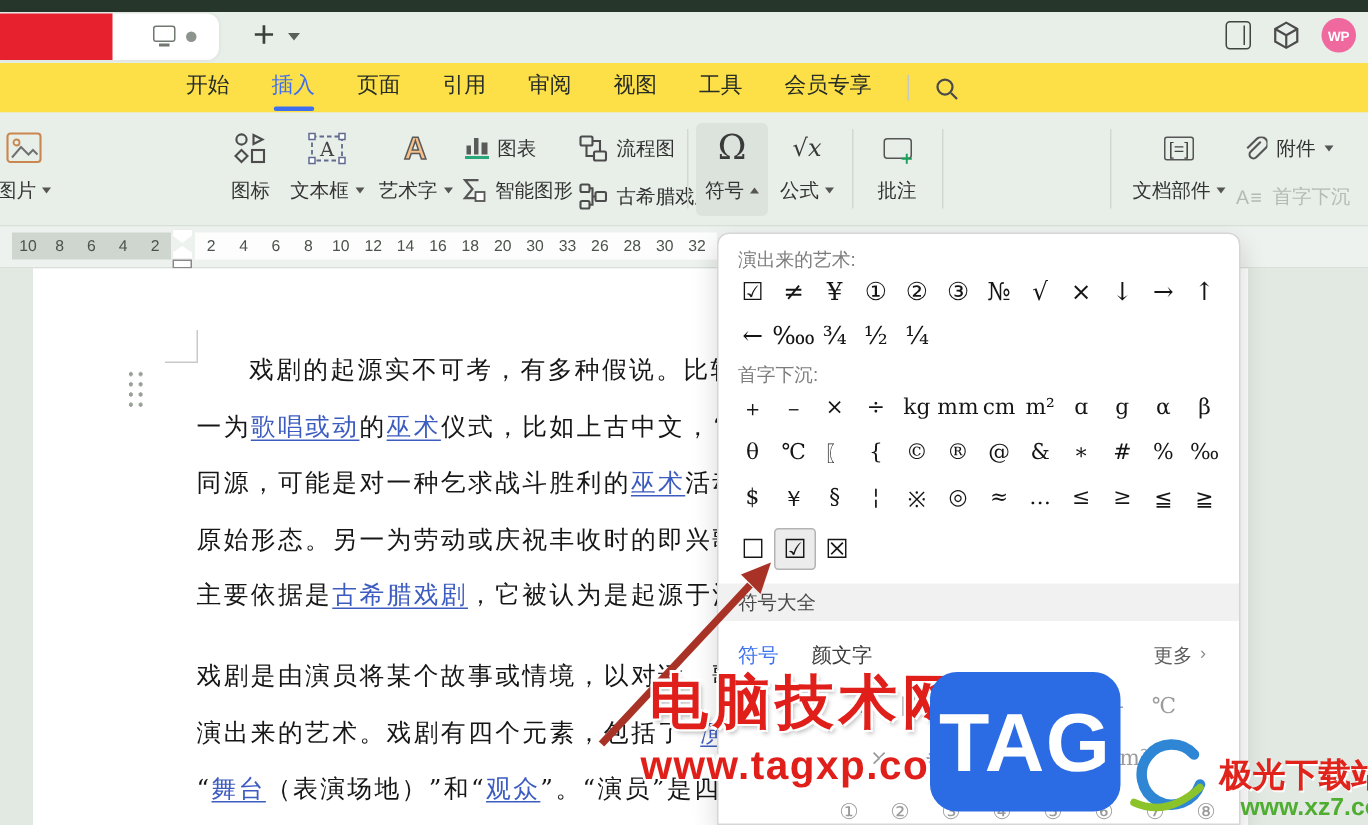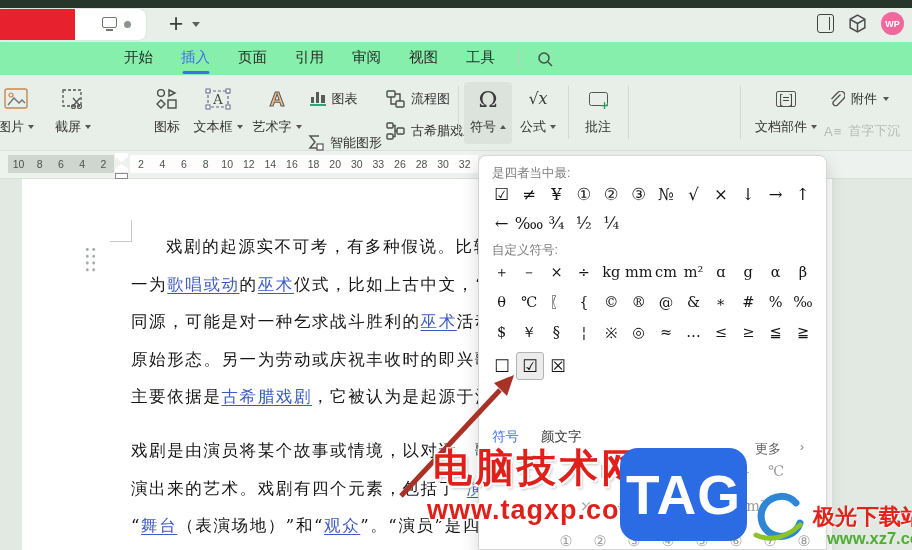--- a/index.html
+++ b/index.html
@@ -16,21 +16,21 @@
 .tab-monitor:after{content:"";position:absolute;left:3px;bottom:-4px;width:7px;height:1.6px;background:#707870}
 .tab-dot{position:absolute;left:124px;top:12px;width:7px;height:7px;border-radius:50%;background:#8d948d}
 .newtab{position:absolute;left:163px;top:0;width:26px;height:32px;font-size:25px;font-weight:300;color:#3a403a;text-align:center;line-height:30px}
 .tab-caret{position:absolute;left:192px;top:14px;width:0;height:0;border-left:4.5px solid transparent;border-right:4.5px solid transparent;border-top:5px solid #5a615a}
 .tb-right{position:absolute;right:8px;top:4px;display:flex;align-items:center;gap:13px}
 .ic-device{width:17px;height:19px;border:1.5px solid #3f463f;border-radius:3px;position:relative}
 .ic-device:after{content:"";position:absolute;right:3px;top:2px;bottom:2px;width:1.5px;background:#3f463f}
 .avatar{width:23px;height:23px;border-radius:50%;background:#f0699e;color:#fff;font-size:9px;font-weight:bold;display:flex;align-items:center;justify-content:center}
 
 
-.menubar{position:absolute;left:0;top:42px;width:912px;height:33px;background:#86efac;display:flex;align-items:center;padding-left:110px}
+.menubar{position:absolute;left:0;top:42px;width:912px;height:33px;background:#fde047;display:flex;align-items:center;padding-left:110px}
 .mitem{padding:0 14px;height:33px;line-height:31px;font-size:14.5px;color:#262c26;position:relative;cursor:default}
 .mitem.active{color:#3e6ef0}
 .mitem.active:after{content:"";position:absolute;left:50%;transform:translateX(-50%);bottom:1px;width:27px;height:2.6px;background:#3e6ef0;border-radius:2px}
 .menu-div{width:1px;height:17px;background:#c3cac3;margin:0 10px}
 .search-ic{margin-left:6px}
 
 
 .ribbon{position:absolute;left:0;top:75px;width:912px;height:76px;background:#e8eee8;border-bottom:1px solid #d9dfd9}
 .rsep{position:absolute;top:11px;height:53px;width:1px;background:#d2d9d2}
 .rbtn{position:absolute;top:7px;height:62px;text-align:center}
@@ -75,21 +75,21 @@
 .panel{position:absolute;left:478px;top:155px;width:349px;height:395px;background:#fff;border:1px solid #d6d6d6;border-radius:8px 8px 0 0;box-shadow:0 8px 18px rgba(0,0,0,.16);z-index:50;overflow:hidden}
 .plabel{position:absolute;left:13px;font-size:12.5px;color:#7c7c7c}
 .srow{position:absolute;left:9px;display:flex}
 .sym{width:27.4px;height:28px;display:flex;align-items:center;justify-content:center;font-family:"DejaVu Serif",serif;font-size:16.5px;color:#151515;cursor:default}
 .sym.small{font-size:14.5px}
 .chkrow .sym{width:28px;font-size:17.5px}
 .sym.selected{background:#ececec;border:1px solid #b3b3b3;border-radius:3px}
 .fullbar{position:absolute;left:0;top:233px;width:100%;height:25px;background:#f1f1f1;display:flex;align-items:center;padding-left:13px;font-size:13px;color:#4a4a4a}
 .ptabs{position:absolute;left:13px;top:272px;display:flex;gap:22px;font-size:13.5px;color:#3c3c3c}
 .ptab.active{color:#3e72f0}
-.more{position:absolute;right:22px;top:284px;font-size:13px;color:#5f5f5f;display:flex;gap:19px;align-items:flex-start}
+.more{position:absolute;right:22px;top:272px;font-size:13px;color:#5f5f5f;display:flex;gap:5px;align-items:flex-start}
 .more .chev{font-size:12px;color:#8a8a8a}
 .cats{position:absolute;left:6px;top:300px;width:58px}
 .cat{font-size:12.5px;color:#6a6a6a;padding:5px 8px;margin-bottom:22px}
 .cat.card{background:#fff;border:1px solid #ddd;border-radius:3px;text-align:center;color:#3f3f3f;box-shadow:0 1px 2px rgba(0,0,0,.06)}
 .brow{position:absolute;display:flex}
 .bsym{width:34px;height:24px;display:flex;align-items:center;justify-content:center;font-size:14.5px;color:#9b9b9b;font-family:"DejaVu Serif",serif}
 
 
 .arrow-svg{position:absolute;left:0;top:0;z-index:60;pointer-events:none}
 .wm{position:absolute;z-index:70;font-weight:bold;white-space:nowrap;pointer-events:none}
@@ -127,20 +127,21 @@
 
   <div class="menubar">
     <div style="display:flex">
         <span class="mitem">开始</span>
         <span class="mitem active">插入</span>
         <span class="mitem">页面</span>
         <span class="mitem">引用</span>
         <span class="mitem">审阅</span>
         <span class="mitem">视图</span>
         <span class="mitem">工具</span>
+        <span class="mitem">会员专享</span>
       </div>
     <div class="menu-div"></div>
     <svg class="search-ic" width="18" height="18" viewBox="0 0 18 18">
         <circle cx="8" cy="8" r="5" fill="none" stroke="#4a4a4a" stroke-width="1.5"></circle>
         <line x1="12" y1="12" x2="16" y2="16" stroke="#4a4a4a" stroke-width="1.5"></line>
       </svg>
   </div>
 
   <div class="ribbon">
 
@@ -151,34 +152,20 @@
             <circle cx="7" cy="7" r="2" fill="none" stroke="#c9864e" stroke-width="1.2"></circle>
             <path d="M4 17 L10 10 L15 15 L18 12 L21 15" fill="none" stroke="#707070" stroke-width="1.3"></path>
           </svg>
       </div>
       <div class="rlabel">
           <span>图片</span>
           <span class="caret-d"></span>
         </div>
     </div>
 
-    <div class="rbtn" style="left:46px;width:54px">
-      <div class="ricon">
-        <svg width="24" height="22" viewBox="0 0 24 22">
-            <rect x="2" y="2" width="18" height="16" fill="none" stroke="#555" stroke-width="1.3" stroke-dasharray="3 2"></rect>
-            <path d="M12 10 l7 8 M19 10 l-7 8" stroke="#555" stroke-width="1.3" fill="none"></path>
-            <circle cx="12.5" cy="18.5" r="2" fill="none" stroke="#555" stroke-width="1.1"></circle>
-            <circle cx="18.5" cy="18.5" r="2" fill="none" stroke="#555" stroke-width="1.1"></circle>
-          </svg>
-      </div>
-      <div class="rlabel">
-          <span>截屏</span>
-          <span class="caret-d"></span>
-        </div>
-    </div>
 
 
     <div class="rbtn" style="left:146px;width:42px">
       <div class="ricon">
         <svg width="22" height="22" viewBox="0 0 22 22">
             <circle cx="5" cy="5" r="3.4" class="st"></circle>
             <path d="M13 2 L19 5 L13 8 Z" class="st"></path>
             <path d="M5 12 L9 16 L5 20 L1 16 Z" class="st"></path>
             <rect x="12" y="12" width="8" height="8" class="st"></rect>
           </svg>
@@ -218,21 +205,21 @@
     </div>
 
     <div class="rsmall" style="left:310px;top:12px">
       <span class="bars">
           <i style="height:6px"></i>
           <i style="height:11px"></i>
           <i style="height:8px"></i>
         </span>
       <span>图表</span>
     </div>
-    <div class="rsmall" style="left:306px;top:56px">
+    <div class="rsmall" style="left:306px;top:40px">
       <svg width="18" height="18" viewBox="0 0 18 18">
           <path d="M13 2 H4 L9 8 L4 14 H13" fill="none" stroke="#555" stroke-width="1.5"></path>
           <rect x="11" y="10" width="6" height="6" fill="#fff" stroke="#555" stroke-width="1.2"></rect>
         </svg>
       <span>智能图形</span>
     </div>
 
     <div class="rsmall" style="left:386px;top:12px">
       <svg width="19" height="18" viewBox="0 0 19 18">
           <rect x="1" y="1" width="8" height="6" rx="1" class="st"></rect>
@@ -357,21 +344,21 @@
   <div class="dline" style="top:265.5px"><span class="seg">一为</span><span class="seg link">歌唱或动</span><span class="seg">的</span><span class="seg link">巫术</span><span class="seg">仪式，比如上古中文，“</span><span class="seg link">巫</span><span class="seg">”、“</span><span class="seg link">舞</span></div>
   <div class="dline" style="top:303px"><span class="seg">同源，可能是对一种乞求战斗胜利的</span><span class="seg link">巫术</span><span class="seg">活动的合称</span></div>
   <div class="dline" style="top:340.5px"><span class="seg">原始形态。另一为劳动或庆祝丰收时的即兴歌舞表演</span></div>
   <div class="dline" style="top:378px"><span class="seg">主要依据是</span><span class="seg link">古希腊戏剧</span><span class="seg">，它被认为是起源于酒神祭祀</span></div>
   <div class="dline" style="top:432px"><span class="seg">戏剧是由演员将某个故事或情境，以对话、歌唱或动</span></div>
   <div class="dline" style="top:469.5px"><span class="seg">演出来的艺术。戏剧有四个元素，包括了“</span><span class="seg link">演员</span><span class="seg">”、“</span><span class="seg link">故事</span></div>
   <div class="dline" style="top:507px"><span class="seg">“</span><span class="seg link">舞台</span><span class="seg">（表演场地）”和“</span><span class="seg link">观众</span><span class="seg">”。“演员”是四者当中最</span></div>
   <div class="dline" style="top:544.5px"></div>
 
   <div class="panel">
-    <div class="plabel" style="top:9px">是四者当中最:</div>
+    <div class="plabel" style="top:9px">演出来的艺术:</div>
     <div class="srow" style="top:24px">
         <span class="sym">☑</span>
         <span class="sym">≠</span>
         <span class="sym">¥</span>
         <span class="sym">①</span>
         <span class="sym">②</span>
         <span class="sym">③</span>
         <span class="sym">№</span>
         <span class="sym">√</span>
         <span class="sym">×</span>
@@ -380,21 +367,21 @@
         <span class="sym">↑</span>
       </div>
     <div class="srow" style="top:53px">
         <span class="sym">←</span>
         <span class="sym">‱</span>
         <span class="sym">¾</span>
         <span class="sym">½</span>
         <span class="sym">¼</span>
       </div>
 
-    <div class="plabel" style="top:86px">自定义符号:</div>
+    <div class="plabel" style="top:86px">首字下沉:</div>
     <div class="srow" style="top:102px">
         <span class="sym small">＋</span>
         <span class="sym small">－</span>
         <span class="sym small">×</span>
         <span class="sym small">÷</span>
         <span class="sym small">kg</span>
         <span class="sym small">mm</span>
         <span class="sym small">cm</span>
         <span class="sym small">m²</span>
         <span class="sym small">ɑ</span>
@@ -429,20 +416,23 @@
         <span class="sym small">≥</span>
         <span class="sym small">≦</span>
         <span class="sym small">≧</span>
       </div>
     <div class="srow chkrow" style="top:196px">
         <span class="sym">☐</span>
         <span class="sym selected">☑</span>
         <span class="sym">☒</span>
       </div>
 
+    <div class="fullbar">
+        <span>符号大全</span>
+      </div>
 
     <div class="ptabs">
       <span class="ptab active">符号</span>
       <span class="ptab">颜文字</span>
     </div>
     <div class="more">
       <span>更多</span>
       <span class="chev">›</span>
     </div>
 

